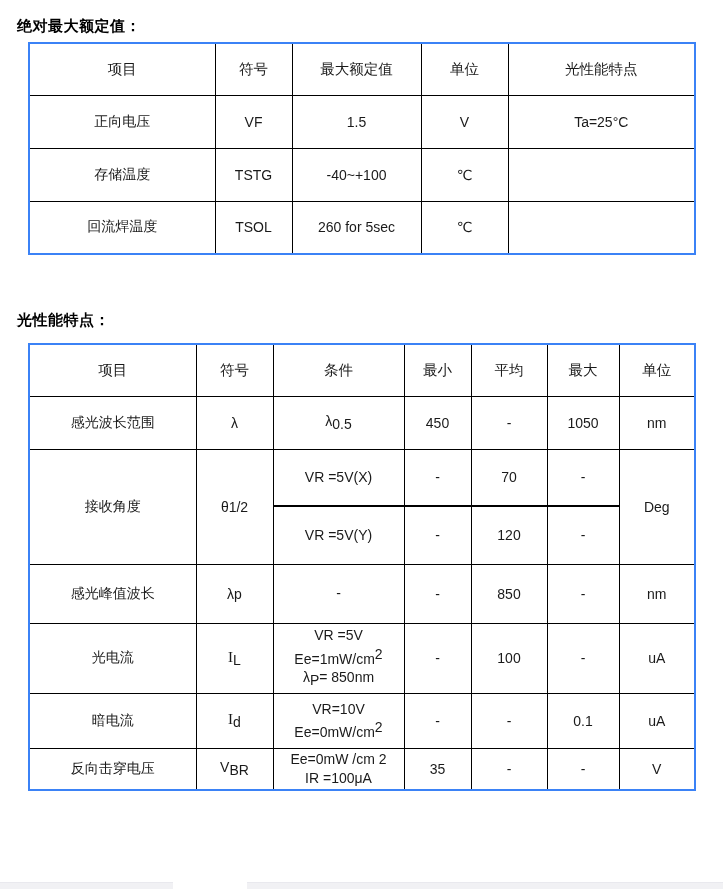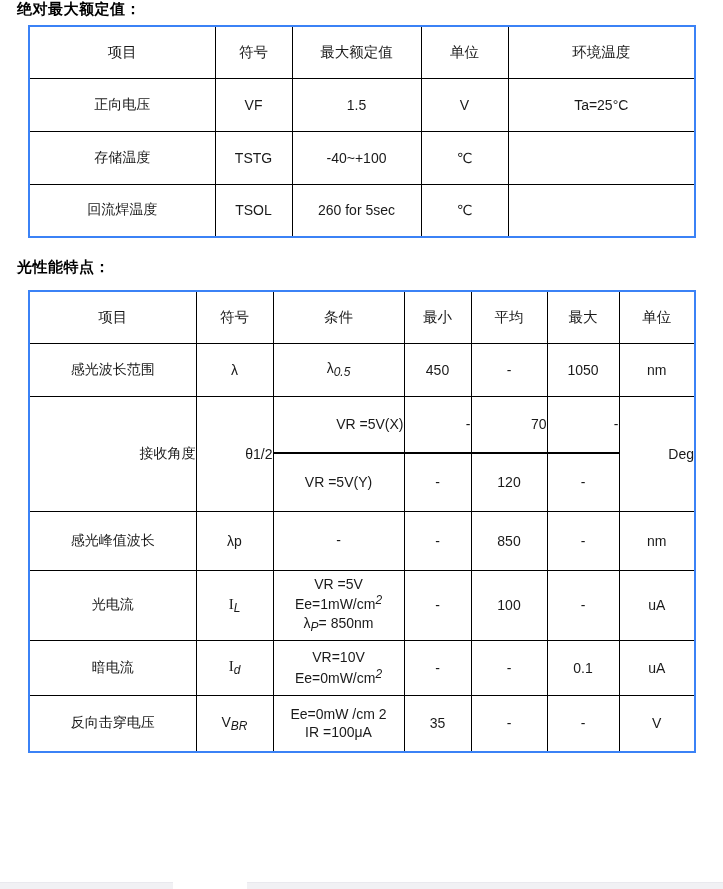--- a/index.html
+++ b/index.html
@@ -11,59 +11,59 @@
     position: relative;
     overflow: hidden;
   }
   .sec-title {
     margin: 0 0 0 17px;
     font-size: 15px;
     font-weight: bold;
     color: #000;
     letter-spacing: 0.5px;
   }
-  #title1 { padding-top: 0; }
-  #title2 { margin-top: 20px; }
+  #title1 { padding-top: 17px; }
+  #title2 { margin-top: 56px; }
   table.tbl {
     border-collapse: collapse;
     table-layout: fixed;
     margin-left: 28px;
     border: 2px solid #3b82f6;
   }
   #abs-max-table { margin-top: 6px; }
   #optical-table { margin-top: 13px; }
   .tbl th, .tbl td {
     border: 1px solid #000;
     text-align: center;
     vertical-align: middle;
     font-weight: normal;
     font-size: 14px;
     padding: 0;
     color: #1a1a1a;
     overflow: hidden;
   }
   .tbl th { font-size: 14.5px; }
   .cond-cell { font-size: 13.5px; line-height: 1.32; }
-  .divider-heavy td { border-bottom-width: 2px; text-align: right; }
-  sub.small, sup.small { font-size: 12px; font-style: italic; }
+  .divider-heavy td { border-bottom-width: 2px; }
+  sub.small, sup.small { font-size: 14px; }
   sub.small { vertical-align: -3px; }
   sup.small { vertical-align: 5px; }
   .serif-sym { font-family: "Liberation Serif", "DejaVu Serif", serif; font-size: 15px; }
   
   #abs-max-table tr.hrow  { height: 52px; }
   #abs-max-table tr.drow  { height: 53px; }
   
   #optical-table tr.hrow  { height: 52px; }
   #optical-table tr.r1    { height: 53px; }
   #optical-table tr.r2a   { height: 57px; }
   #optical-table tr.r2b   { height: 58px; }
   #optical-table tr.r3    { height: 59px; }
   #optical-table tr.r4    { height: 70px; }
   #optical-table tr.r5    { height: 55px; }
-  #optical-table tr.r6    { height: 57px; margin-top: 44px; }
+  #optical-table tr.r6    { height: 42px; margin-top: 44px; }
   
   .bottom-strip { position: absolute; bottom: 0; left: 0; width: 723px; height: 7px; }
   .strip-seg { position: absolute; top: 0; height: 7px; background: #f1f1f4; border-top: 1px solid #e9e9ee; box-sizing: border-box; }
   .strip-left  { left: 0; width: 173px; }
   .strip-right { left: 247px; width: 476px; }
 </style>
 </head>
 <body>
 
 <h3 class="sec-title" id="title1">绝对最大额定值：</h3>
@@ -75,21 +75,21 @@
       <col style="width:129px">
       <col style="width:87px">
       <col style="width:187px">
   </colgroup>
   <tbody>
     <tr class="hrow">
       <th>项目</th>
       <th>符号</th>
       <th>最大额定值</th>
       <th>单位</th>
-      <th>环境温度</th>
+      <th>光性能特点</th>
     </tr>
     <tr class="drow">
       <td>正向电压</td>
       <td>VF</td>
       <td>1.5</td>
       <td>V</td>
       <td>Ta=25°C</td>
     </tr>
     <tr class="drow">
       <td>存储温度</td>

